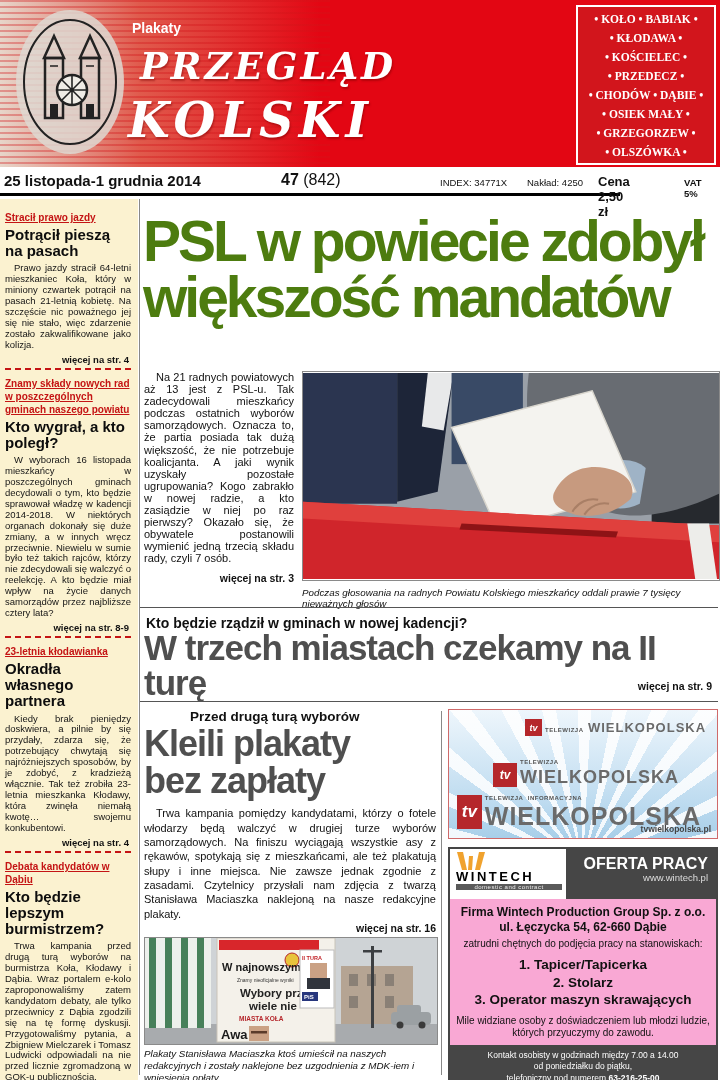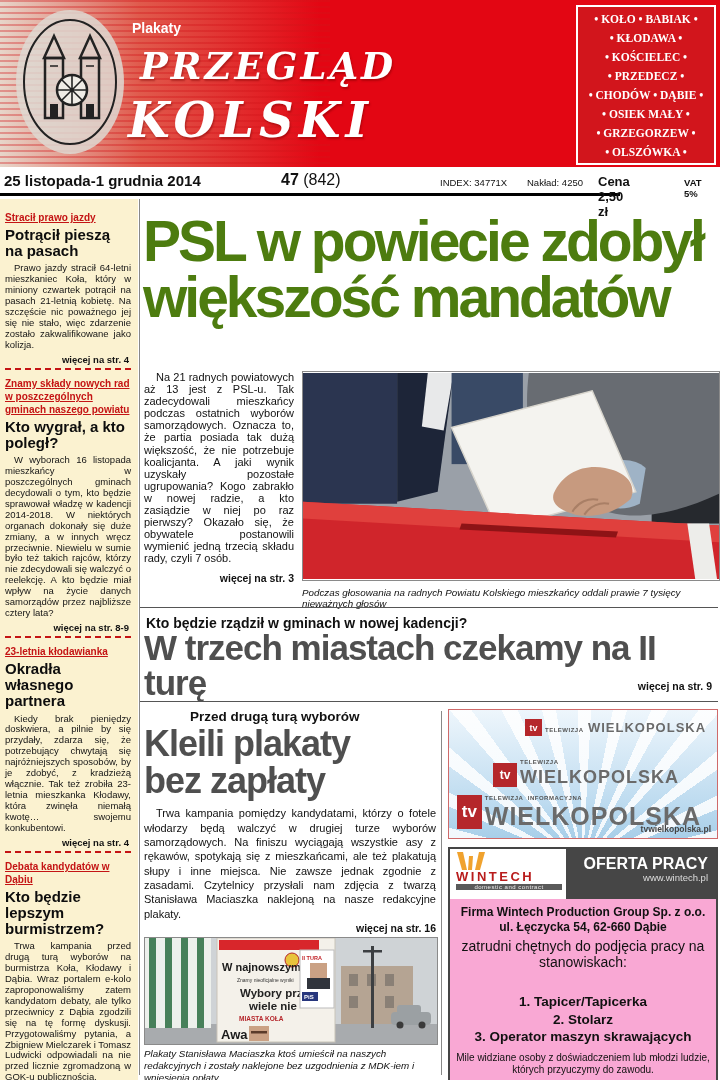--- a/index.html
+++ b/index.html
@@ -74,44 +74,44 @@
   .c3-more{font-size:10.5px;font-weight:bold;text-align:right;margin:1px 0 3px;}
   .c3-photo svg{display:block;border:1px solid #8a8a8a;}
   .c3-caption{font-style:italic;font-size:9.8px;line-height:1.25;margin-top:3px;color:#111;}
 
   
   .tvad{position:relative;height:130px;border:1px solid #cf6a6a;box-sizing:border-box;overflow:hidden;
     background:linear-gradient(180deg,#eef6fc 0%,#bfdcf0 70%,#a8cfe9 100%);}
   .tvad .rays{position:absolute;inset:0;
     background:repeating-conic-gradient(from -80deg at 50% 120%,rgba(255,255,255,.85) 0deg 5deg,rgba(255,255,255,0) 5deg 13deg);}
   .tvrow{position:absolute;display:flex;align-items:flex-end;}
-  .tvbox{background:#b5272b;color:#fff;font-weight:bold;
+  .tvbox{background:#b5272b;color:#fff;font-weight:bold;font-style:italic;
     display:flex;align-items:center;justify-content:center;}
   .tvstack{margin-left:3px;}
   .tvsub{font-size:6px;color:#555;line-height:1.05;font-weight:bold;letter-spacing:.5px;}
   .tvname{color:#6a6a6a;font-weight:bold;letter-spacing:1px;line-height:1;}
   .tvrow.r1{top:8px;left:76px;}  .tvrow.r1 .tvbox{width:17px;height:17px;font-size:9px;}  .tvrow.r1 .tvname{font-size:13px;}
   .tvrow.r2{top:40px;left:44px;} .tvrow.r2 .tvbox{width:24px;height:24px;font-size:12px;} .tvrow.r2 .tvname{font-size:18px;}
   .tvrow.r3{top:76px;left:8px;}  .tvrow.r3 .tvbox{width:34px;height:34px;font-size:17px;} .tvrow.r3 .tvname{font-size:25px;}
   .tvsite{position:absolute;right:6px;bottom:4px;font-size:8.5px;font-weight:bold;color:#444;}
 
   
   .wt{margin-top:8px;border:2px solid #454545;box-sizing:border-box;}
   .wt-head{display:flex;height:50px;background:#464646;}
   .wt-logo{width:116px;background:#fff;position:relative;padding:3px 4px 0 6px;box-sizing:border-box;}
   .wt-w{display:block;}
-  .wt-name{font-weight:bold;font-size:13px;letter-spacing:2.5px;color:#b91c1c;line-height:1;}
+  .wt-name{font-weight:bold;font-size:13px;letter-spacing:2.5px;color:#000000;line-height:1;}
   .wt-logosub{background:#5a5a5a;color:#eee;font-size:6px;text-align:center;letter-spacing:.5px;margin-top:1px;}
   .wt-offer{flex:1;color:#fff;text-align:right;padding:7px 8px 0 0;}
   .wt-offer .t{font-weight:bold;font-size:16px;line-height:1;}
   .wt-offer .s{font-size:9.5px;color:#ddd;}
   .wt-mid{background:#f9a8d4;text-align:center;padding:6px 6px 5px;}
   .wt-company{font-weight:bold;font-size:12px;line-height:1.25;}
   .wt-addr{font-weight:bold;font-size:12px;line-height:1.25;}
-  .wt-intro{font-size:14px;margin:3px 0 23px;}
+  .wt-intro{font-size:10px;margin:3px 0 7px;}
   .wt-pos{font-weight:bold;font-size:13.5px;line-height:1.3;}
   .wt-note{font-size:10px;line-height:1.25;margin-top:6px;}
   .wt-foot{background:#464646;color:#fff;font-size:8.5px;text-align:center;
     padding:5px 3px;line-height:1.35;}
   .wt-foot b{font-weight:bold;}
 </style>
 </head>
 <body>
 
 <div class="page">

